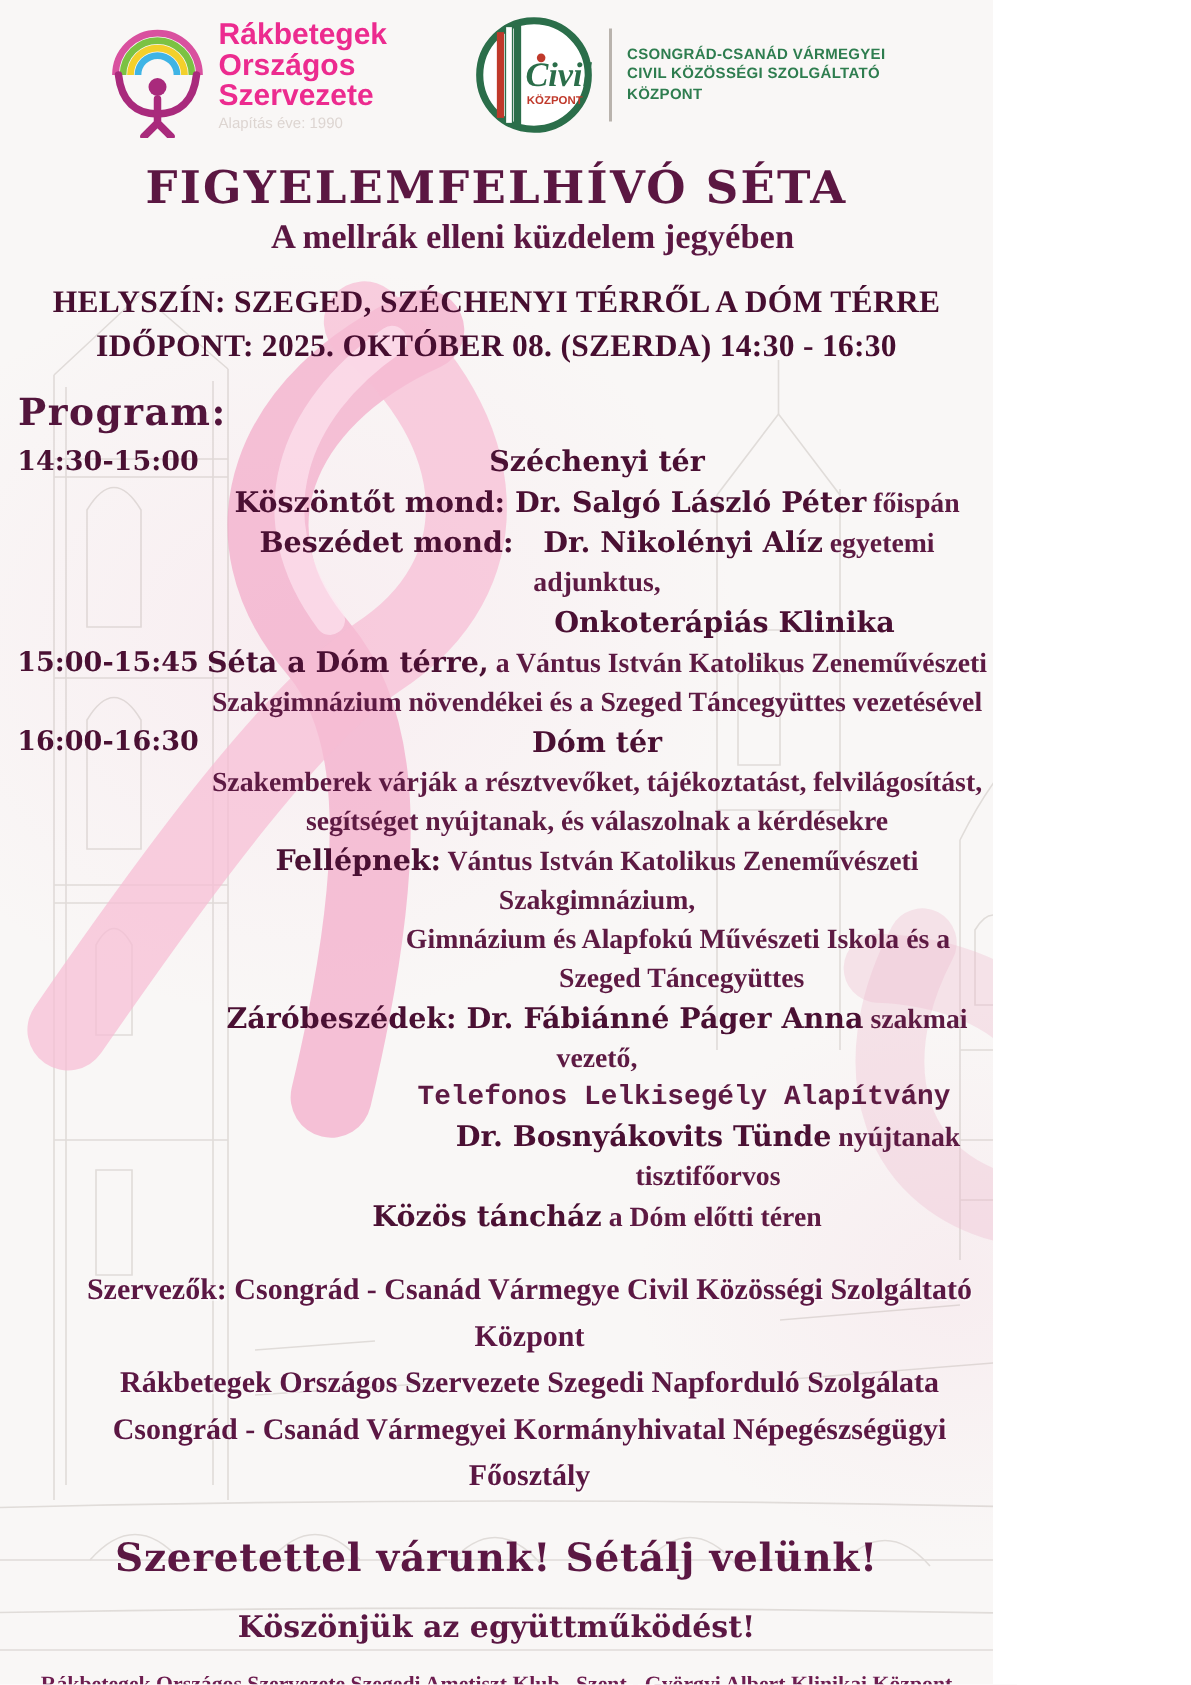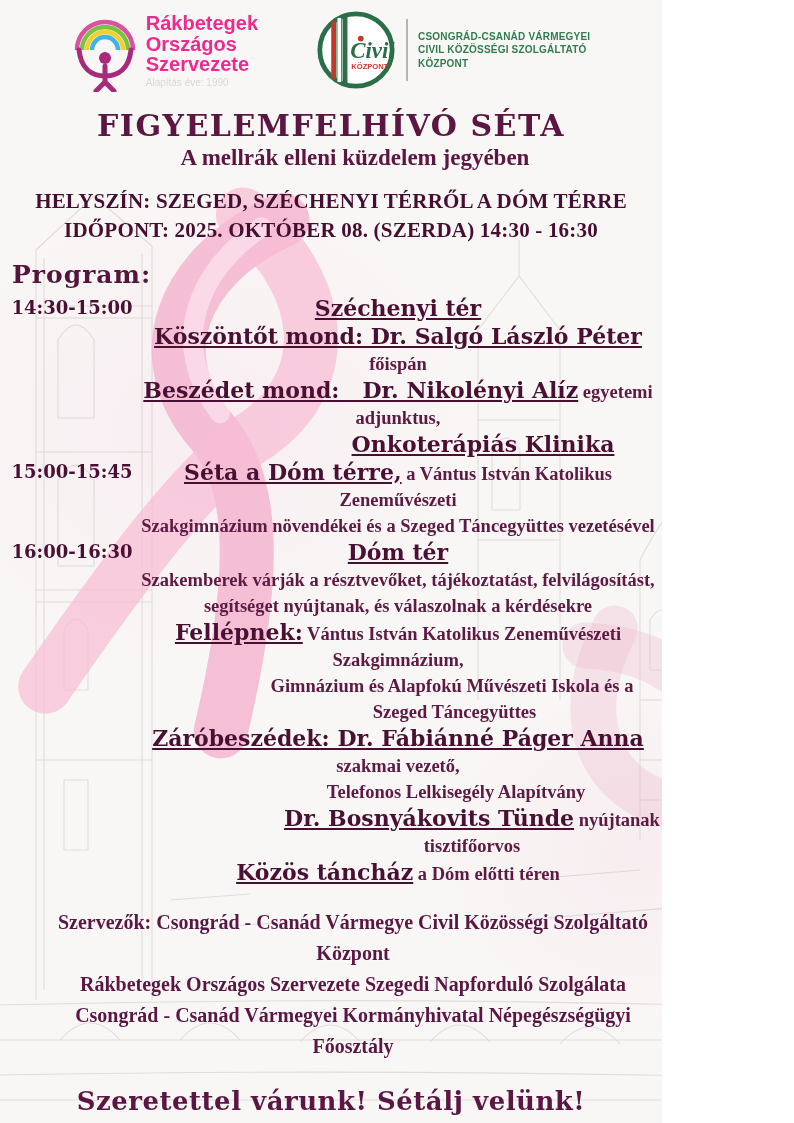--- a/index.html
+++ b/index.html
@@ -29,21 +29,21 @@
   .details{margin-top:16px;text-align:center;font-family:"Liberation Serif",serif;font-weight:bold;
            font-size:21px;color:#460e30;line-height:1.4;letter-spacing:.2px;}
 
   
   .program-heading{margin:14px 0 6px 12px;font-family:"DejaVu Serif",serif;font-weight:bold;
                    font-size:25px;color:#53153c;letter-spacing:1px;}
   .program{padding-left:10px;font-size:18.5px;line-height:26px;color:#551a40;}
   .prow{display:flex;text-align:center;}
   .ptime{flex:none;width:124px;font-family:"DejaVu Serif",serif;font-weight:bold;font-size:18px;color:#4a1033;}
   .pbody{flex:1;}
-  .seg-b{font-weight:800;font-family:"DejaVu Serif",serif;font-size:22px;color:#4a1033;text-decoration:underline;}
+  .seg-b{font-weight:800;font-family:"DejaVu Serif",serif;font-size:19px;color:#4a1033;}
   .seg-r{font-weight:600;color:#5d1a43;}
 
   
   .organizers{margin-top:20px;text-align:center;font-family:"Liberation Serif",serif;font-weight:bold;
               font-size:20px;color:#5b1743;line-height:1.55;text-shadow:1px 1px 0 rgba(255,255,255,.5);padding-left:44px;}
   .closing-big{margin-top:24px;text-align:center;font-family:"DejaVu Serif",serif;font-weight:bold;
                font-size:26px;color:#5b1743;letter-spacing:.5px;}
   .closing-small{margin-top:18px;text-align:center;font-family:"DejaVu Serif",serif;font-weight:bold;
                  font-size:20px;color:#5b1743;}
   .thanks{margin-top:16px;text-align:center;font-family:"Liberation Serif",serif;font-weight:bold;
@@ -205,21 +205,21 @@
         <div class="prow">
           <span class="ptime"></span>
           <span class="pbody" style="margin-left: 113px;"><span class="seg-r">Szeged Táncegyüttes</span></span>
         </div>
         <div class="prow">
           <span class="ptime"></span>
           <span class="pbody"><span class="seg-b">Záróbeszédek: Dr. Fábiánné Páger Anna</span><span class="seg-r"> szakmai vezető,</span></span>
         </div>
         <div class="prow">
           <span class="ptime"></span>
-          <span class="pbody" style="margin-left: 116px;"><span class="seg-r">Telefonos Lelkisegély Alapítvány</span></span>
+          <span class="pbody" style="margin-left: 116px; font-family: Liberation Mono, monospace;"><span class="seg-r">Telefonos Lelkisegély Alapítvány</span></span>
         </div>
         <div class="prow">
           <span class="ptime"></span>
           <span class="pbody" style="margin-left: 148px;"><span class="seg-b">Dr. Bosnyákovits Tünde</span><span class="seg-r"> nyújtanak tisztifőorvos</span></span>
         </div>
         <div class="prow">
           <span class="ptime"></span>
           <span class="pbody"><span class="seg-b">Közös táncház</span><span class="seg-r"> a Dóm előtti téren</span></span>
         </div>
       </div>

